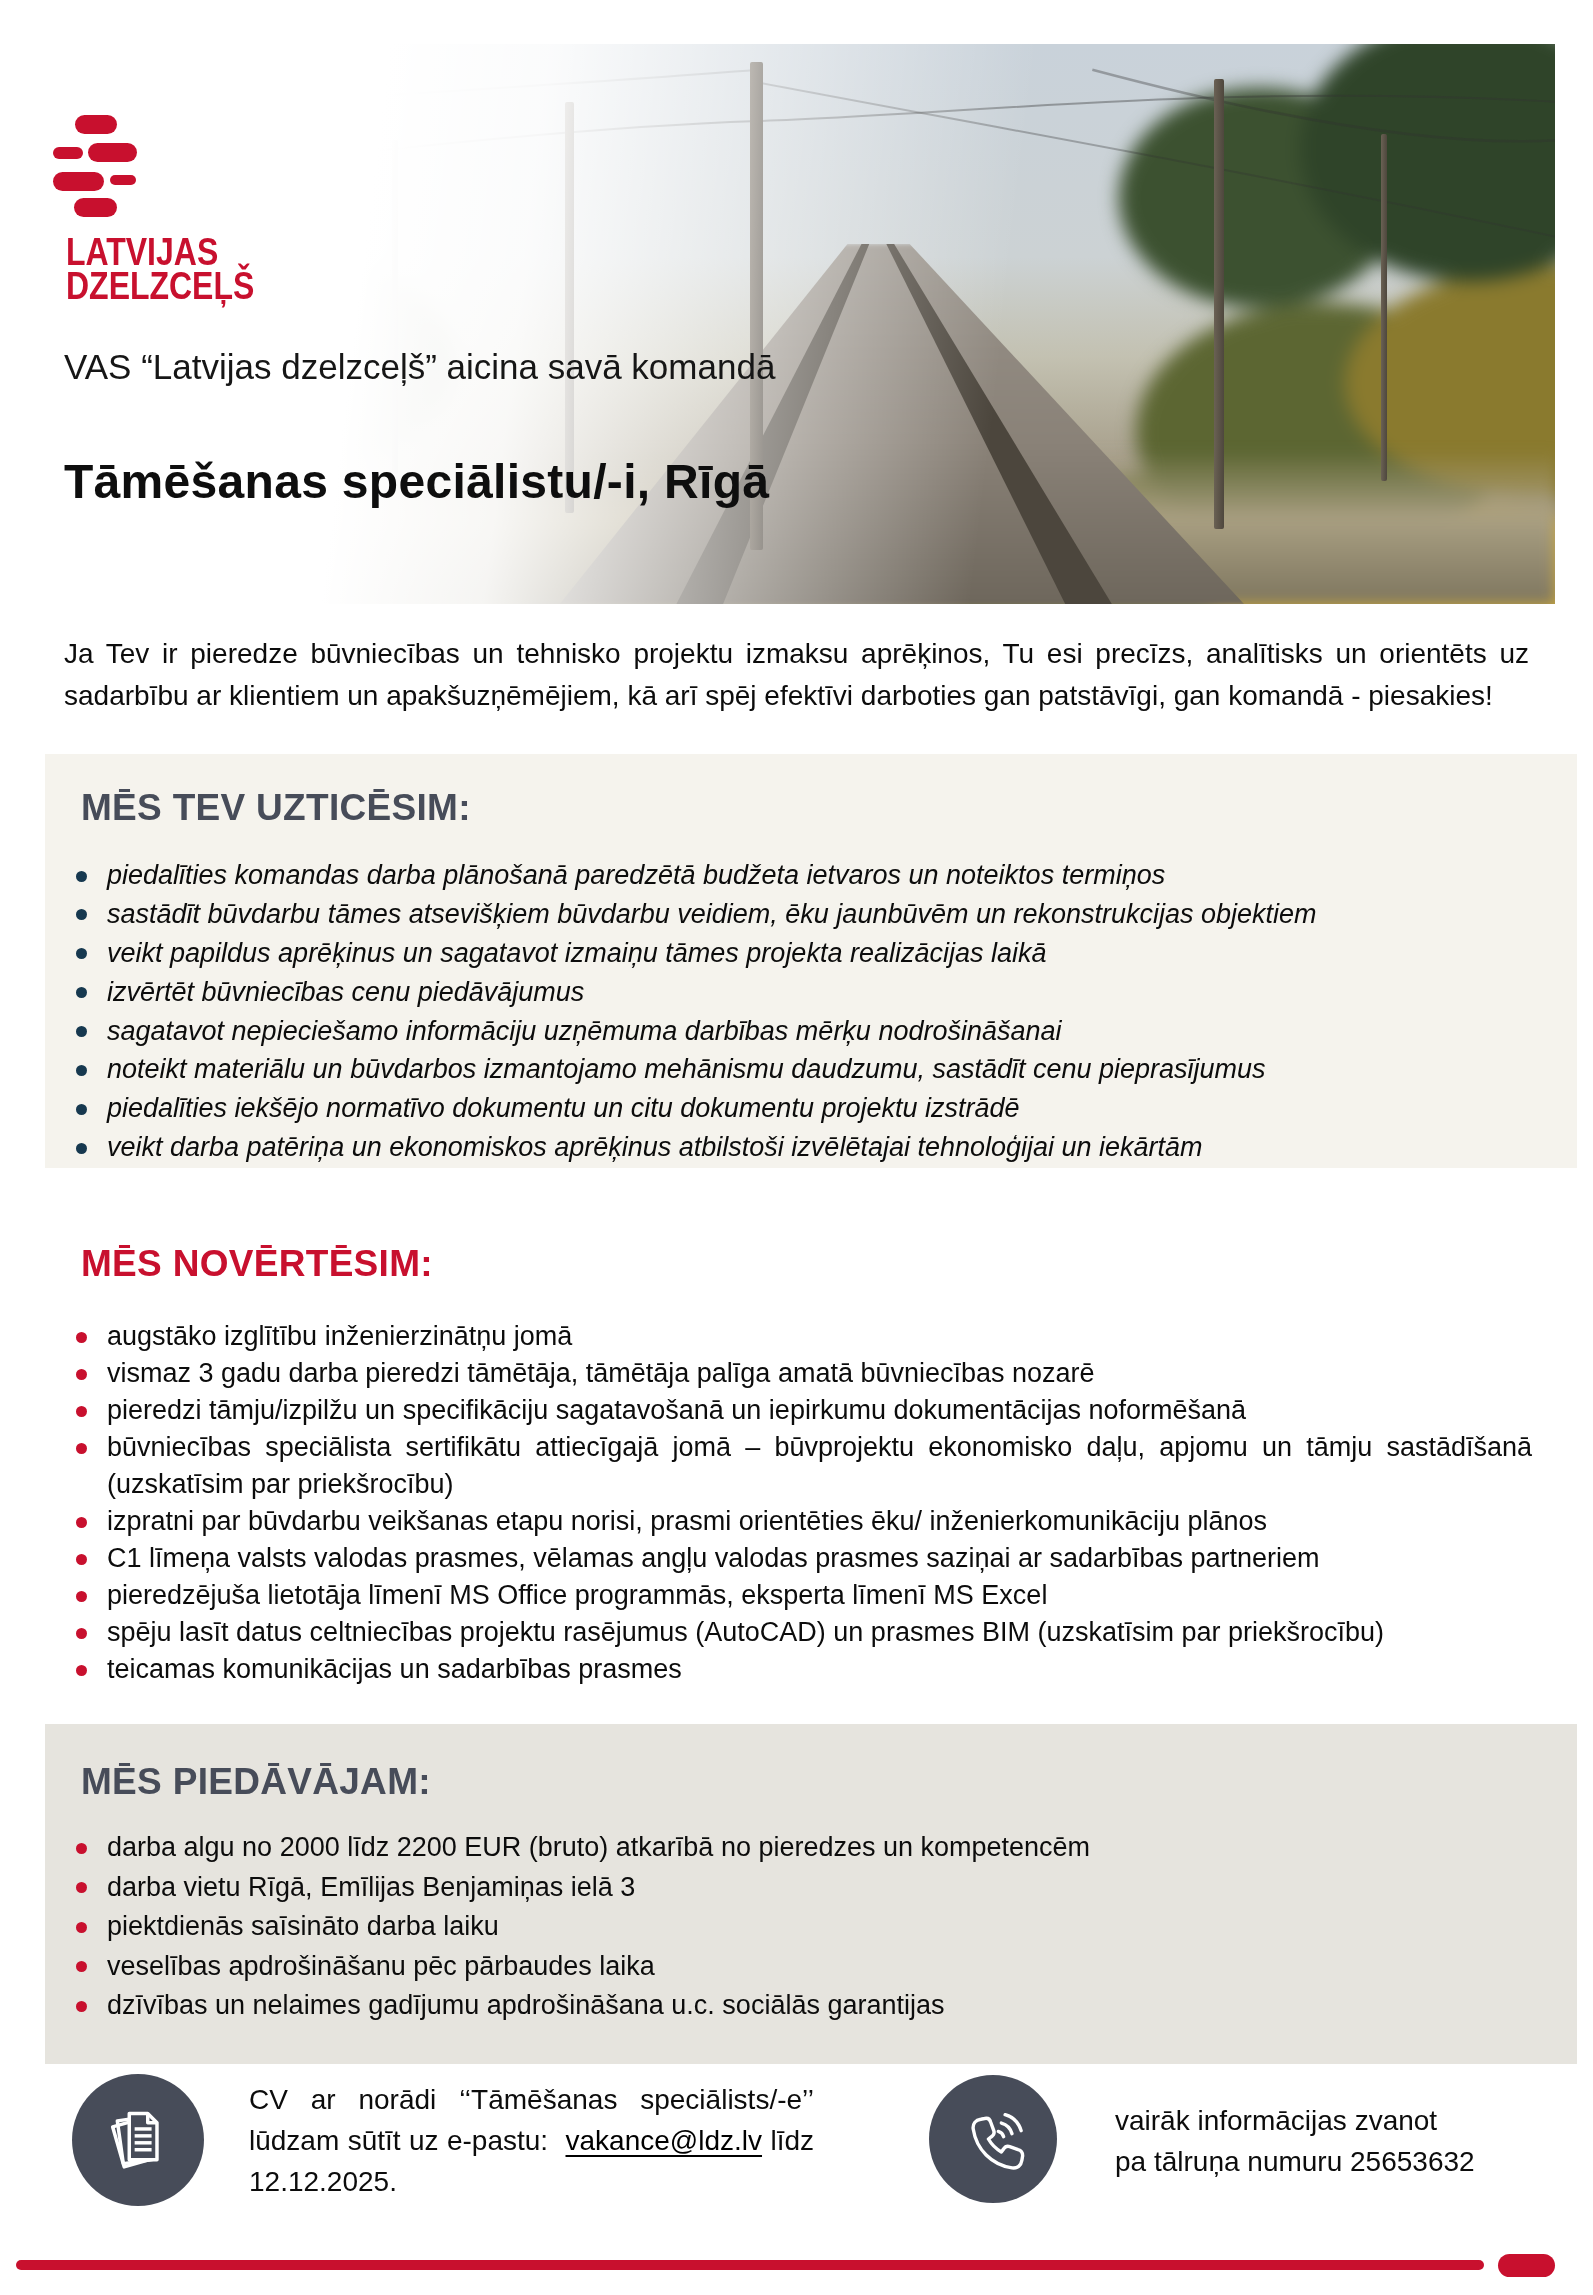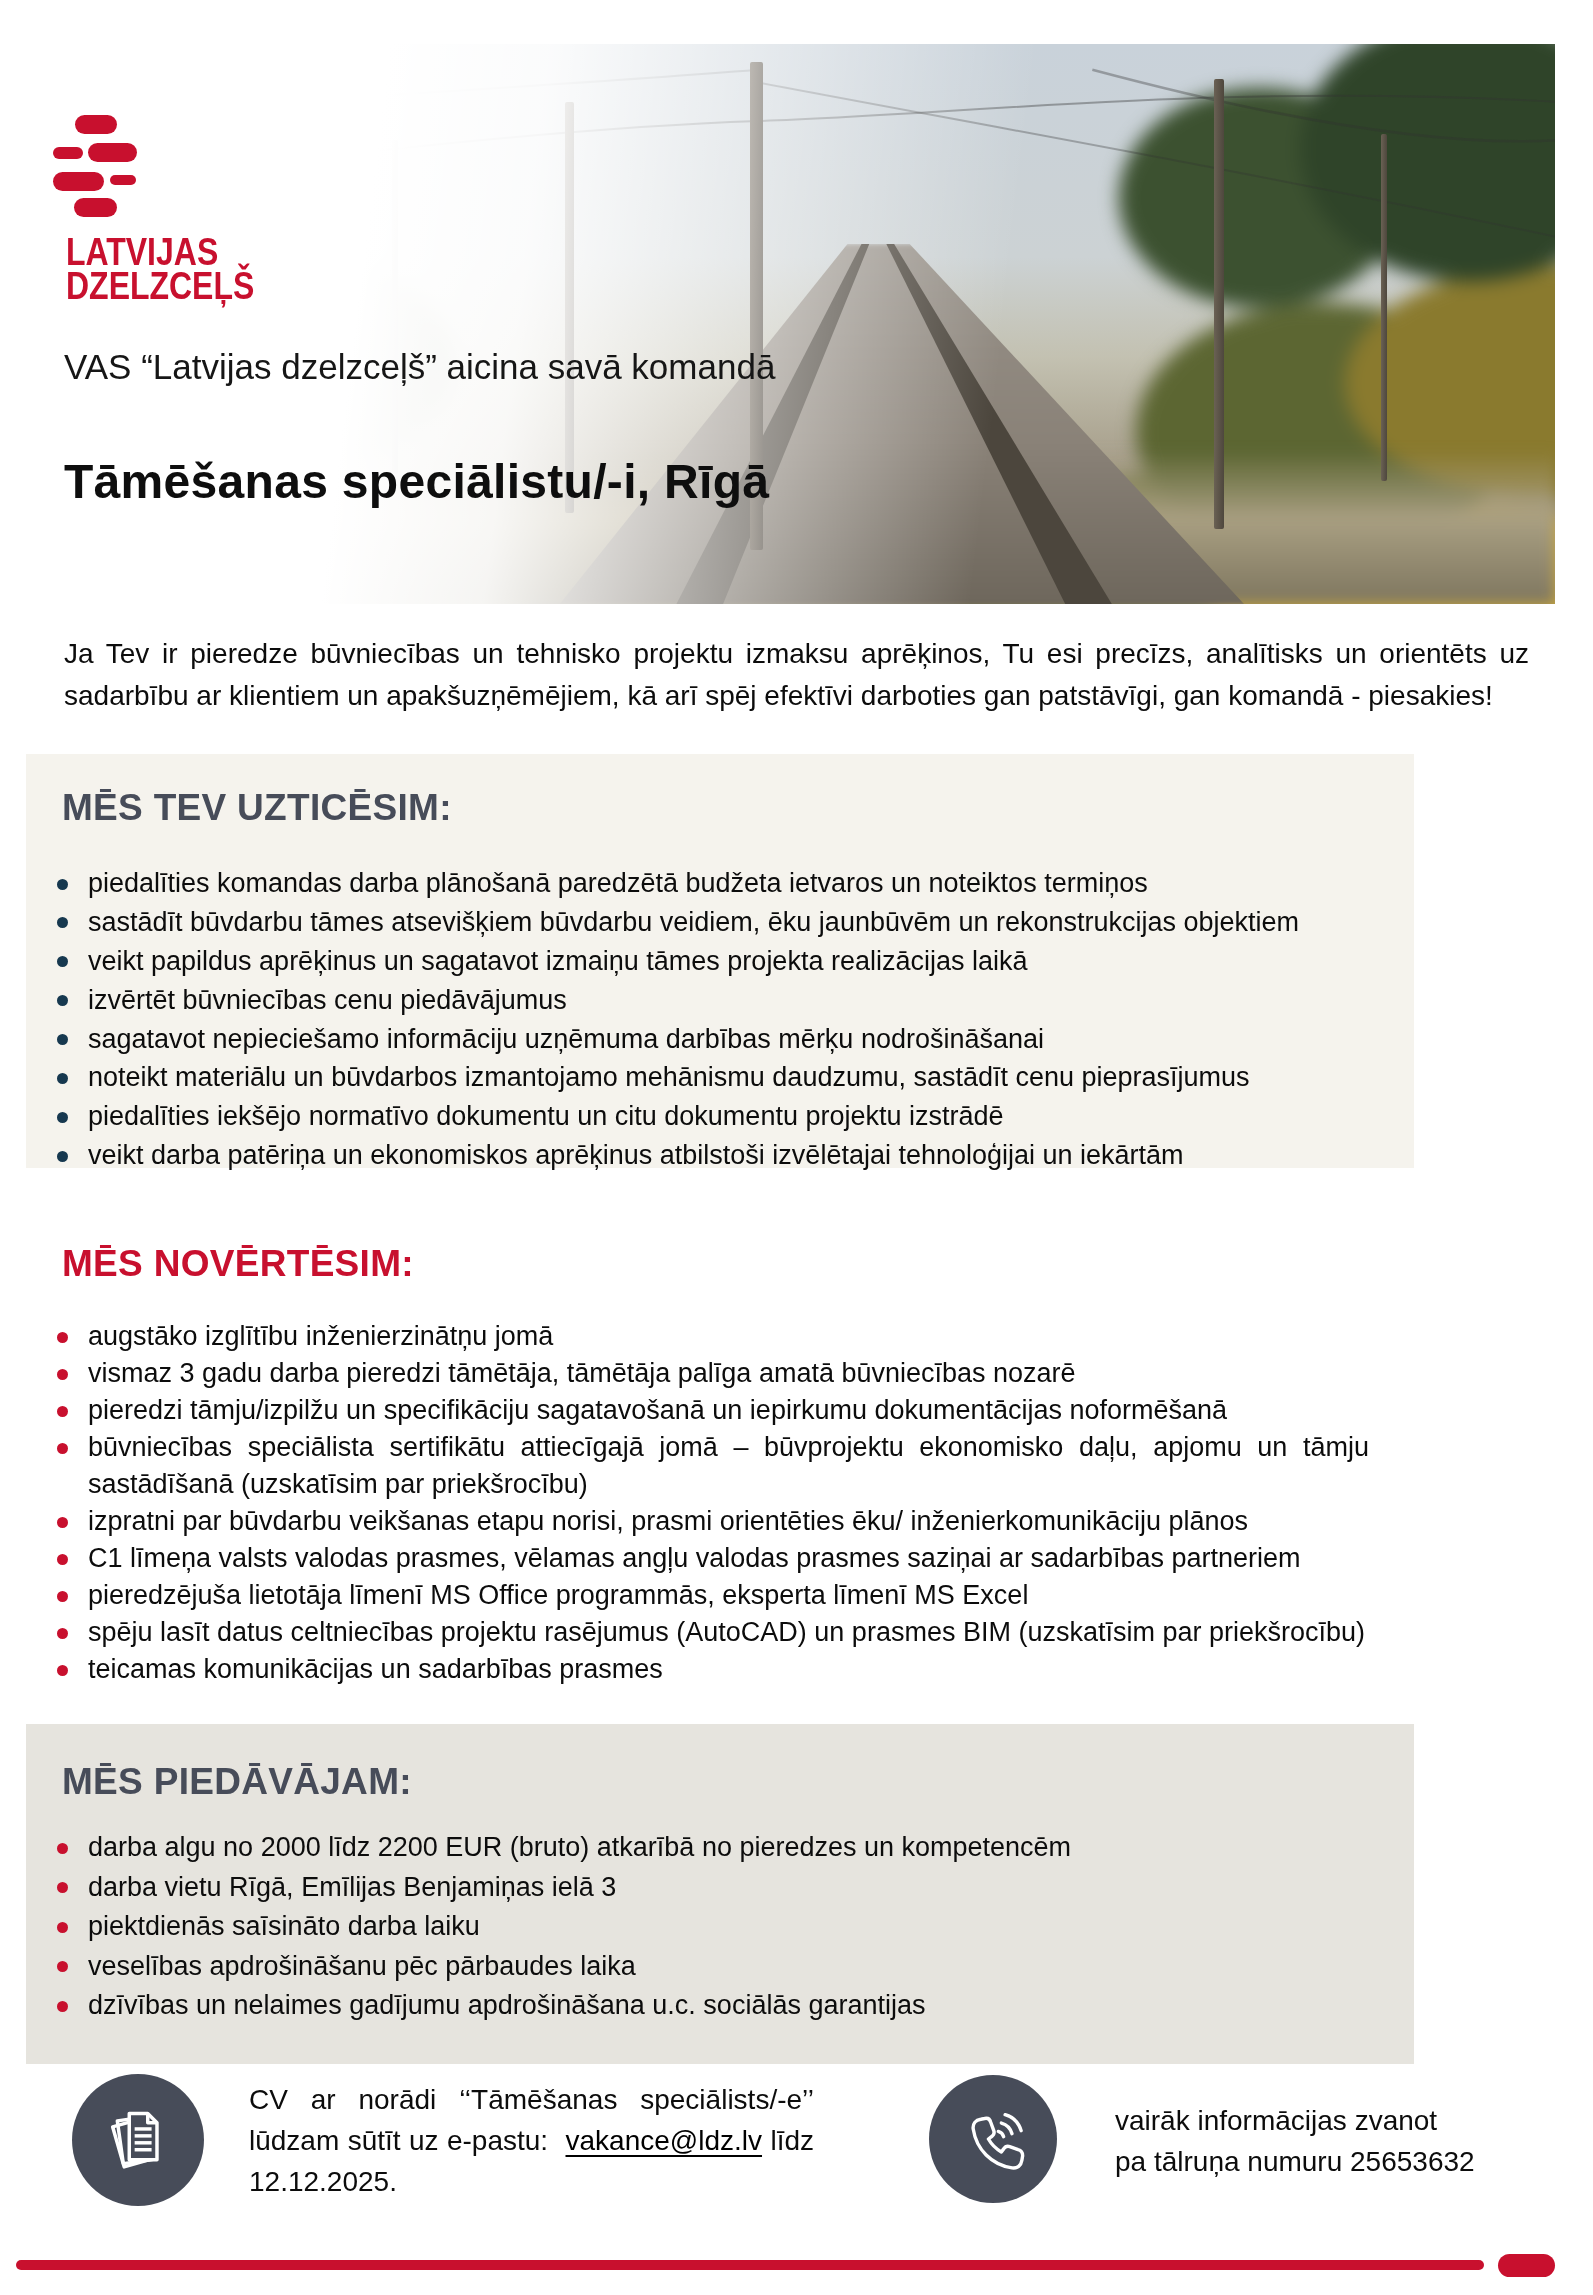--- a/index.html
+++ b/index.html
@@ -77,32 +77,32 @@
   
   .kicker { position:absolute; left:64px; top:347px; z-index:3; font-size:35px; color:#161616; }
   .title  { position:absolute; left:64px; top:454px; z-index:3; margin:0;
             font-size:48px; font-weight:bold; color:#0e0e0e; letter-spacing:0.3px; }
 
   
   .intro { position:absolute; left:64px; top:633px; width:1465px; margin:0;
            font-size:28px; line-height:42px; text-align:justify; color:#0c0c0c; }
 
   
-  .sec { position:absolute; left:26px; width:1388px; box-sizing:border-box; }
+  .sec { position:absolute; left:45px; width:1532px; box-sizing:border-box; }
   .sec h2 { margin:0; font-size:37px; line-height:43px; font-weight:bold; letter-spacing:0.3px; padding-left:36px; }
   .sec1 h2, .sec3 h2 { color:var(--heading-slate,#474C59); }
   .sec2 h2 { color:var(--brand-red,#C8102E); }
   .sec ul { list-style:none; margin:0; padding:0; }
   .sec li { position:relative; padding-left:62px; padding-right:45px;
             font-size:27px; line-height:37px; color:#0c0c0c; text-align:justify; }
   .sec li::before { content:""; position:absolute; left:31px; top:13.5px; width:11px; height:11px; border-radius:50%; }
   .sec1 li::before { background:var(--bullet-navy,#16384F); }
   .sec2 li::before, .sec3 li::before { background:var(--brand-red,#C8102E); }
   .sec1 { top:754px; height:414px; background:var(--band-beige,#F5F3ED); padding-top:32px; }
-  .sec1 ul { margin-top:36px; } .sec1 li { margin-bottom:1.9px; }
+  .sec1 ul { margin-top:28px;font-style:italic; } .sec1 li { margin-bottom:1.9px; }
   .sec2 { top:1207px; padding-top:35px; }
   .sec2 ul { margin-top:33px; } .sec2 li { margin-bottom:0; }
   .sec3 { top:1724px; height:340px; background:var(--band-gray,#E6E4DE); padding-top:36px; }
   .sec3 ul { margin-top:26px; } .sec3 li { margin-bottom:2.6px; }
 
   
   .icon-circle { position:absolute; border-radius:50%; background:var(--icon-circle,#474C59);
                  display:flex; align-items:center; justify-content:center; }
   .cv-circle    { left:72px;  top:2074px; width:132px; height:132px; }
   .phone-circle { left:929px; top:2075px; width:128px; height:128px; }

